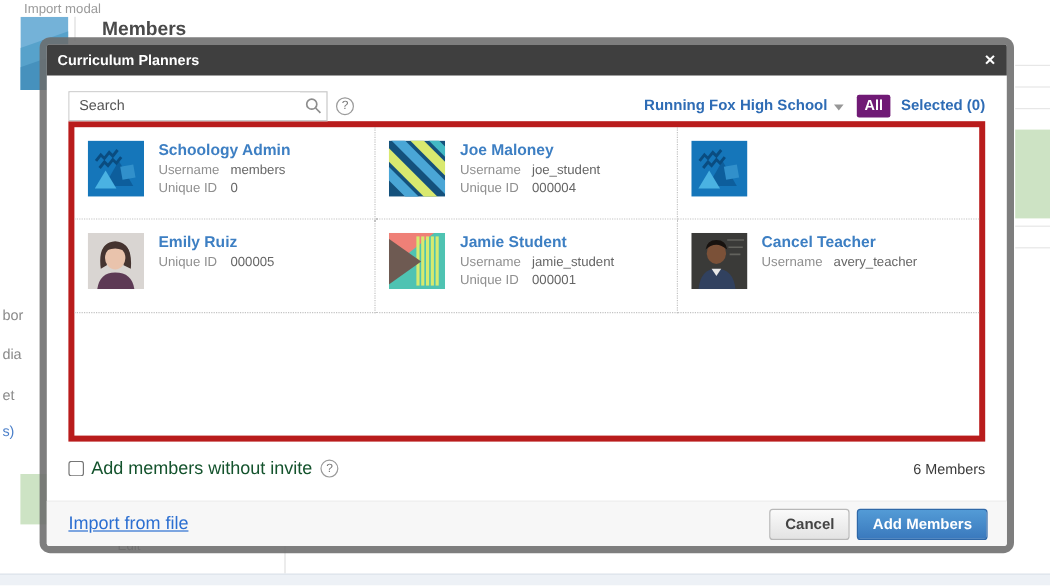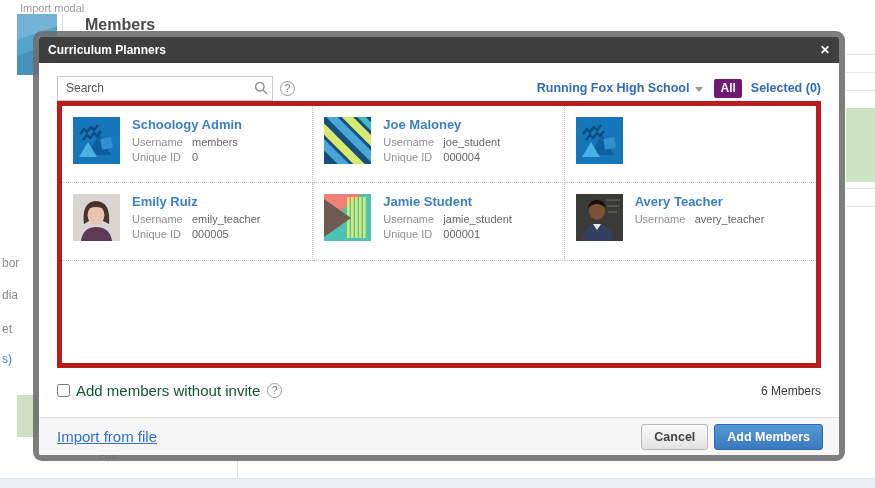--- a/index.html
+++ b/index.html
@@ -203,23 +203,20 @@
               <rect width="47" height="47" fill="#d9d5d2"></rect>
               <path d="M11 30 Q8 8 23 7 Q38 8 36 30 L30 27 Q29 15 23 14 Q17 15 16 27 Z" fill="#453430"></path>
               <ellipse cx="23" cy="21" rx="8.5" ry="9.5" fill="#e9c3ac"></ellipse>
               <path d="M12 18 Q13 8 23 8 Q34 8 35 18 Q29 13 23 13 Q16 13 12 18 Z" fill="#453430"></path>
               <path d="M8 47 Q10 33 23 33 Q37 33 39 47 Z" fill="#5d3a55"></path>
             </svg>
           </span>
           <div class="minfo">
             <div class="mname">Emily Ruiz</div>
             <div class="mrow">
-              <span class="mlbl">Username</span><span class="mval">emily_teacher</span>
-            </div>
-            <div class="mrow">
               <span class="mlbl">Unique ID</span><span class="mval">000005</span>
             </div>
           </div>
         </div>
 
         <div class="cell colsep">
           <span class="avatar">
             <svg width="47" height="47" viewBox="0 0 47 47">
               <rect width="47" height="47" fill="#4fc3b2"></rect>
               <path d="M0 0 H38 L0 30 Z" fill="#ef8077"></path>
@@ -253,21 +250,21 @@
                 <line x1="31" y1="12" x2="43" y2="12"></line>
                 <line x1="32" y1="18" x2="41" y2="18"></line>
               </g>
               <ellipse cx="21" cy="17" rx="8" ry="9" fill="#7b5138"></ellipse>
               <path d="M12 14 Q13 6 21 6 Q29 6 30 14 Q25 10 21 10 Q16 10 12 14 Z" fill="#17120f"></path>
               <path d="M6 47 Q8 30 21 30 Q35 30 37 47 Z" fill="#31415f"></path>
               <path d="M17 30 L21 36 L25 30 Z" fill="#e8e8e8"></path>
             </svg>
           </span>
           <div class="minfo">
-            <div class="mname">Avery Teacher</div>
+            <div class="mname">Cancel Teacher</div>
             <div class="mrow">
               <span class="mlbl">Username</span><span class="mval">avery_teacher</span>
             </div>
           </div>
         </div>
 
       </div>
 
       <div class="options-row">
         <input type="checkbox" style="">

